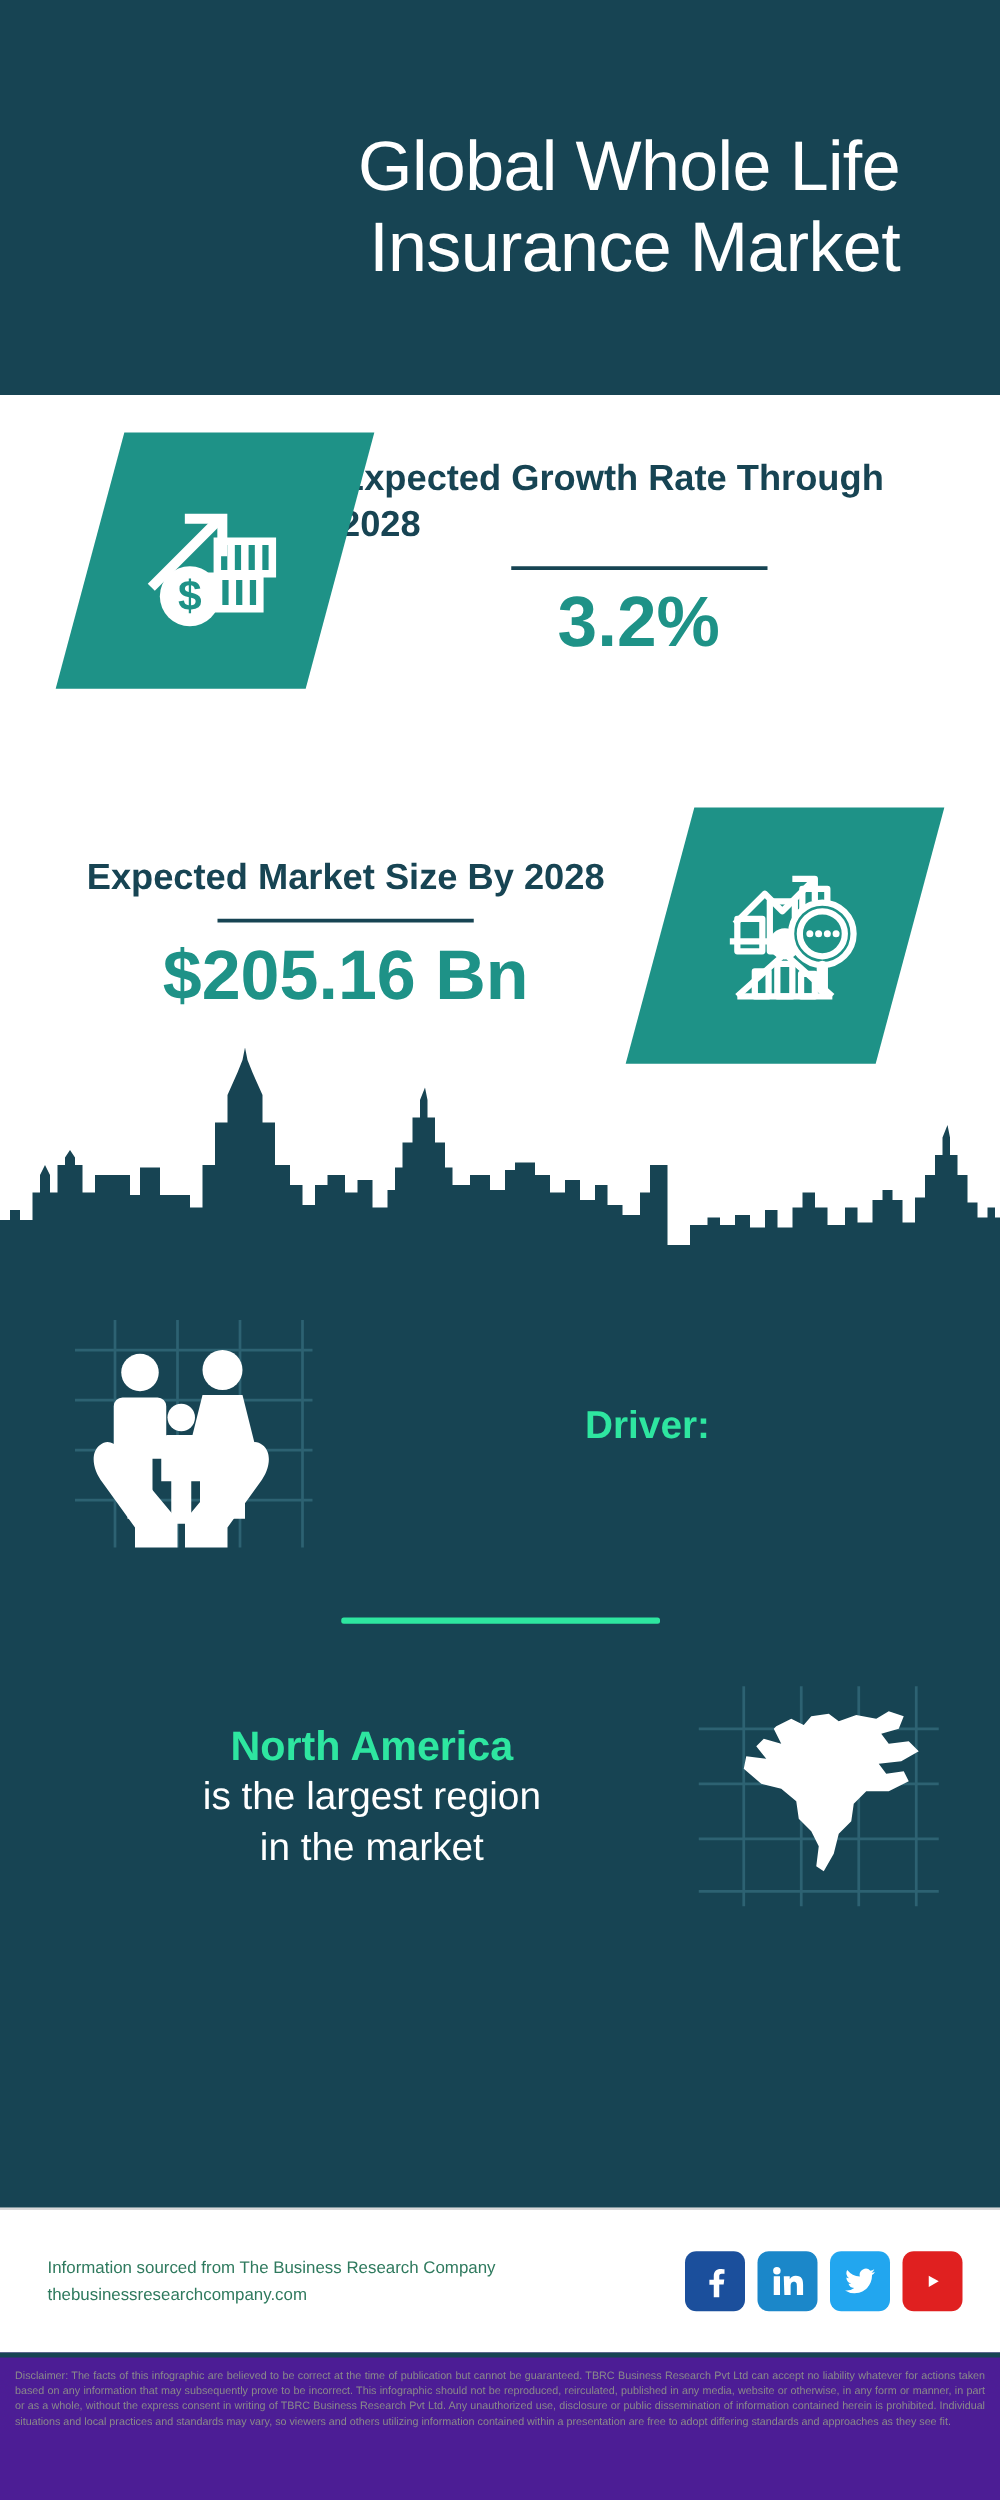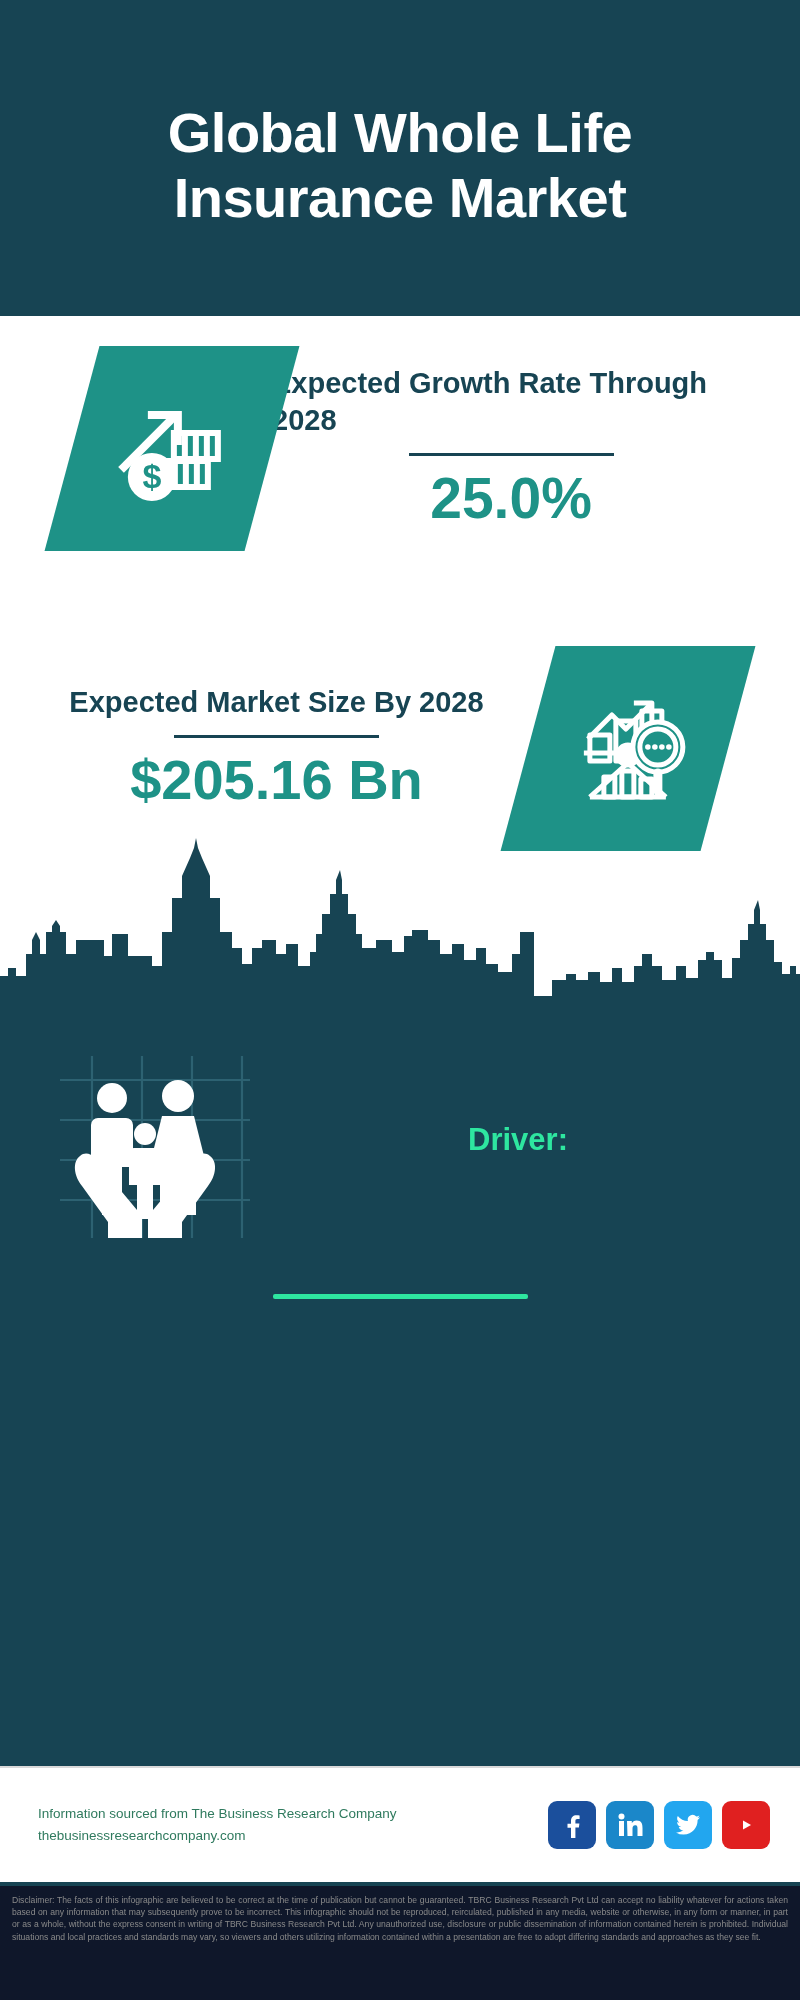--- a/index.html
+++ b/index.html
@@ -15,23 +15,23 @@
   
   .header {
     background:#174453;
     height:316px;
     display:flex; align-items:center; justify-content:center;
     flex:none;
   }
   .header h1 {
     color:#ffffff;
     font-size:56px;
-    font-weight:bold;
+    font-weight:normal;
     line-height:1.16;
-    text-align:center;
+    text-align:right;
     letter-spacing:-0.5px;
     max-width:640px;
     margin-top:16px;
   }
 
   
   .white-mid { background:#ffffff; flex:none; height:680px; position:relative; }
 
   .stat-row { display:flex; align-items:center; position:absolute; }
 
@@ -119,21 +119,21 @@
     width:48px; height:48px; border-radius:9px;
     display:flex; align-items:center; justify-content:center;
   }
   .soc-fb { background:#1b4f9c; }
   .soc-li { background:#1b87c9; }
   .soc-tw { background:#22a6ef; }
   .soc-yt { background:#e02020; }
 
   
   .disclaimer {
-    background:#0f172a; flex:none;
+    background:#4c1d95; flex:none;
     border-top:4px solid #174453;
     padding:8px 12px 6px 12px;
     color:#8a8a8a; font-size:8.6px; line-height:1.42;
     text-align:justify;
     height:118px;
   }
 </style>
 </head>
 <body>
 
@@ -158,21 +158,21 @@
             <rect x="52" y="72" width="44" height="26"></rect>
             <path d="M63 72 L63 98 M74 72 L74 98 M85 72 L85 98"></path>
           </g>
           <circle cx="40" cy="88" r="24" fill="#ffffff"></circle>
           <text x="40" y="99" font-family="Liberation Sans, sans-serif" font-size="34" font-weight="bold" fill="#1e9287" text-anchor="middle">$</text>
         </svg>
       </div>
       <div class="stat-text sp-right">
         <div class="label">Expected Growth Rate Through 2028</div>
         <div class="rule"></div>
-        <div class="value">25.0%</div>
+        <div class="value">3.2%</div>
       </div>
     </div>
 
     <div class="stat-row stat-row-2">
       <div class="stat-text big sp-left">
         <div class="label">Expected Market Size By 2028</div>
         <div class="rule"></div>
         <div class="value">$205.16 Bn</div>
       </div>
       <div class="para" style="margin-right:72px;">
@@ -237,20 +237,36 @@
           </g>
         </svg>
       </div>
       <div class="driver-copy">
         <div class="driver-title">Driver:</div>
       </div>
     </div>
 
     <div class="mid-divider"></div>
 
+    <div class="region-block">
+      <div class="region-copy">
+        <div class="region-name">North America</div>
+        <div class="region-sub">is the largest region</div>
+        <div class="region-sub">in the market</div>
+      </div>
+      <div class="region-map">
+        <svg width="200" height="180" viewBox="0 0 200 180" aria-hidden="true">
+          <g stroke="#2d6272" stroke-width="2.2" fill="none">
+            <path d="M4 36 L196 36 M4 80 L196 80 M4 124 L196 124 M4 166 L196 166"></path>
+            <path d="M40 2 L40 178 M86 2 L86 178 M132 2 L132 178 M178 2 L178 178"></path>
+          </g>
+          <path fill="#ffffff" d="M66 34 l12 -6 l10 5 l6 -7 l14 -2 l8 6 l14 -5 l16 3 l10 -6 l12 4 l-4 10 l-14 4 l6 8 l16 -2 l8 8 l-14 8 l-18 2 l6 8 l14 -2 l4 8 l-16 8 l-18 0 l-10 10 l-2 14 l-10 10 l-4 16 l-8 14 l-6 -4 l2 -16 l-6 -12 l-10 -10 l-2 -14 l-12 -10 l-16 -4 l-14 -12 l2 -10 l16 2 l-8 -10 l6 -6 l14 4 l-6 -12 z"></path>
+        </svg>
+      </div>
+    </div>
 
   </div>
 
   <div class="footer">
     <div class="footer-text">
       <span class="line2">Information sourced from The Business Research Company</span>
       <span class="line2">thebusinessresearchcompany.com</span>
     </div>
     <div class="social">
       <a class="soc soc-fb">

